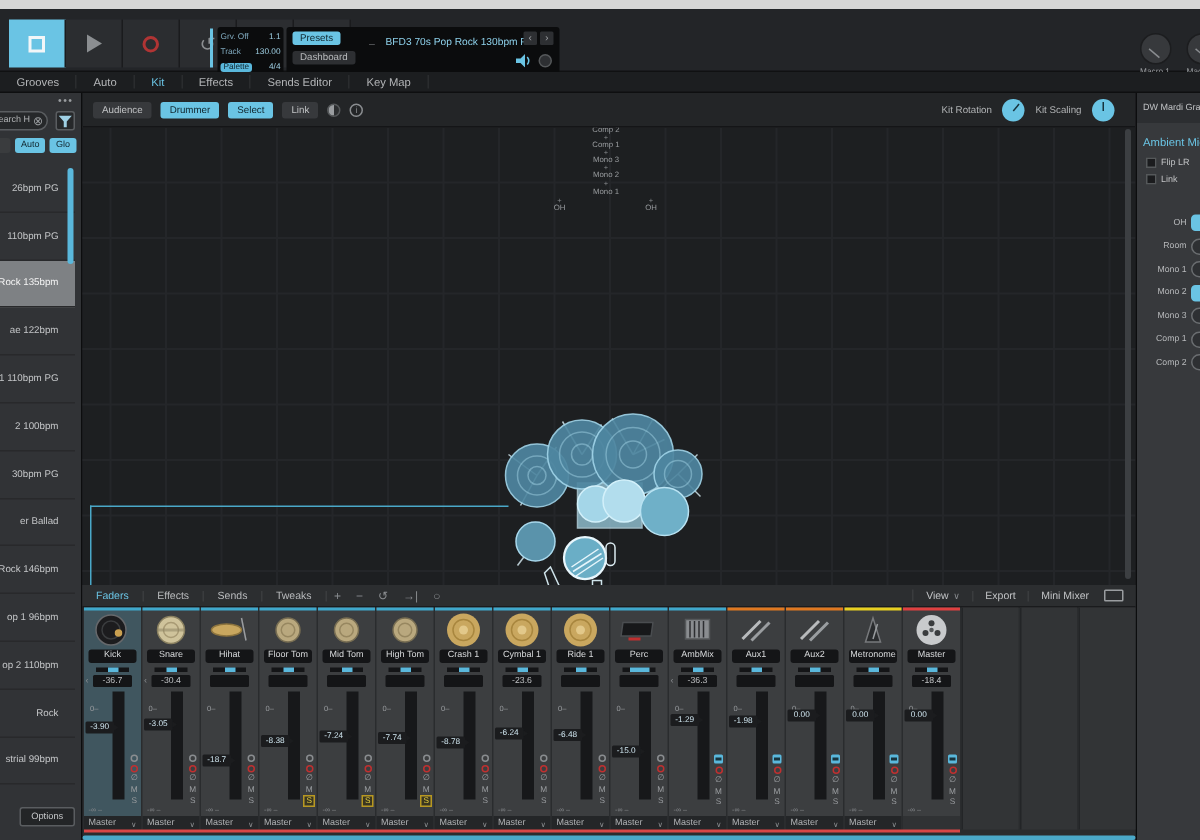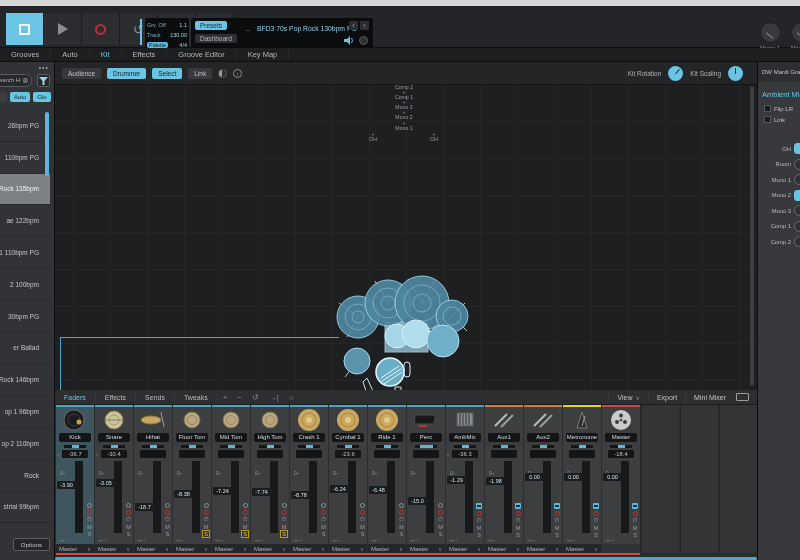--- a/index.html
+++ b/index.html
@@ -229,21 +229,21 @@
         </div>
       <span class="mlab">Macro 2</span>
     </div>
   </div>
 
   <div class="abs maintabs" id="maintabs">
       <span class="mtab ">Grooves</span>
       <span class="mtab ">Auto</span>
       <span class="mtab on">Kit</span>
       <span class="mtab ">Effects</span>
-      <span class="mtab ">Groove Editor</span>
+      <span class="mtab ">Sends Editor</span>
       <span class="mtab ">Key Map</span>
     </div>
 
   <div class="abs sidebar">
     <span class="dots">•••</span>
     <div class="search">earch H</div>
     <span class="clearx">⊗</span>
     <div class="filterbtn">
       <svg width="9" height="8">
           <path d="M0 0 L9 0 L5.5 4 L5.5 8 L3.5 8 L3.5 4 Z" fill="#9fd0e4"></path>

